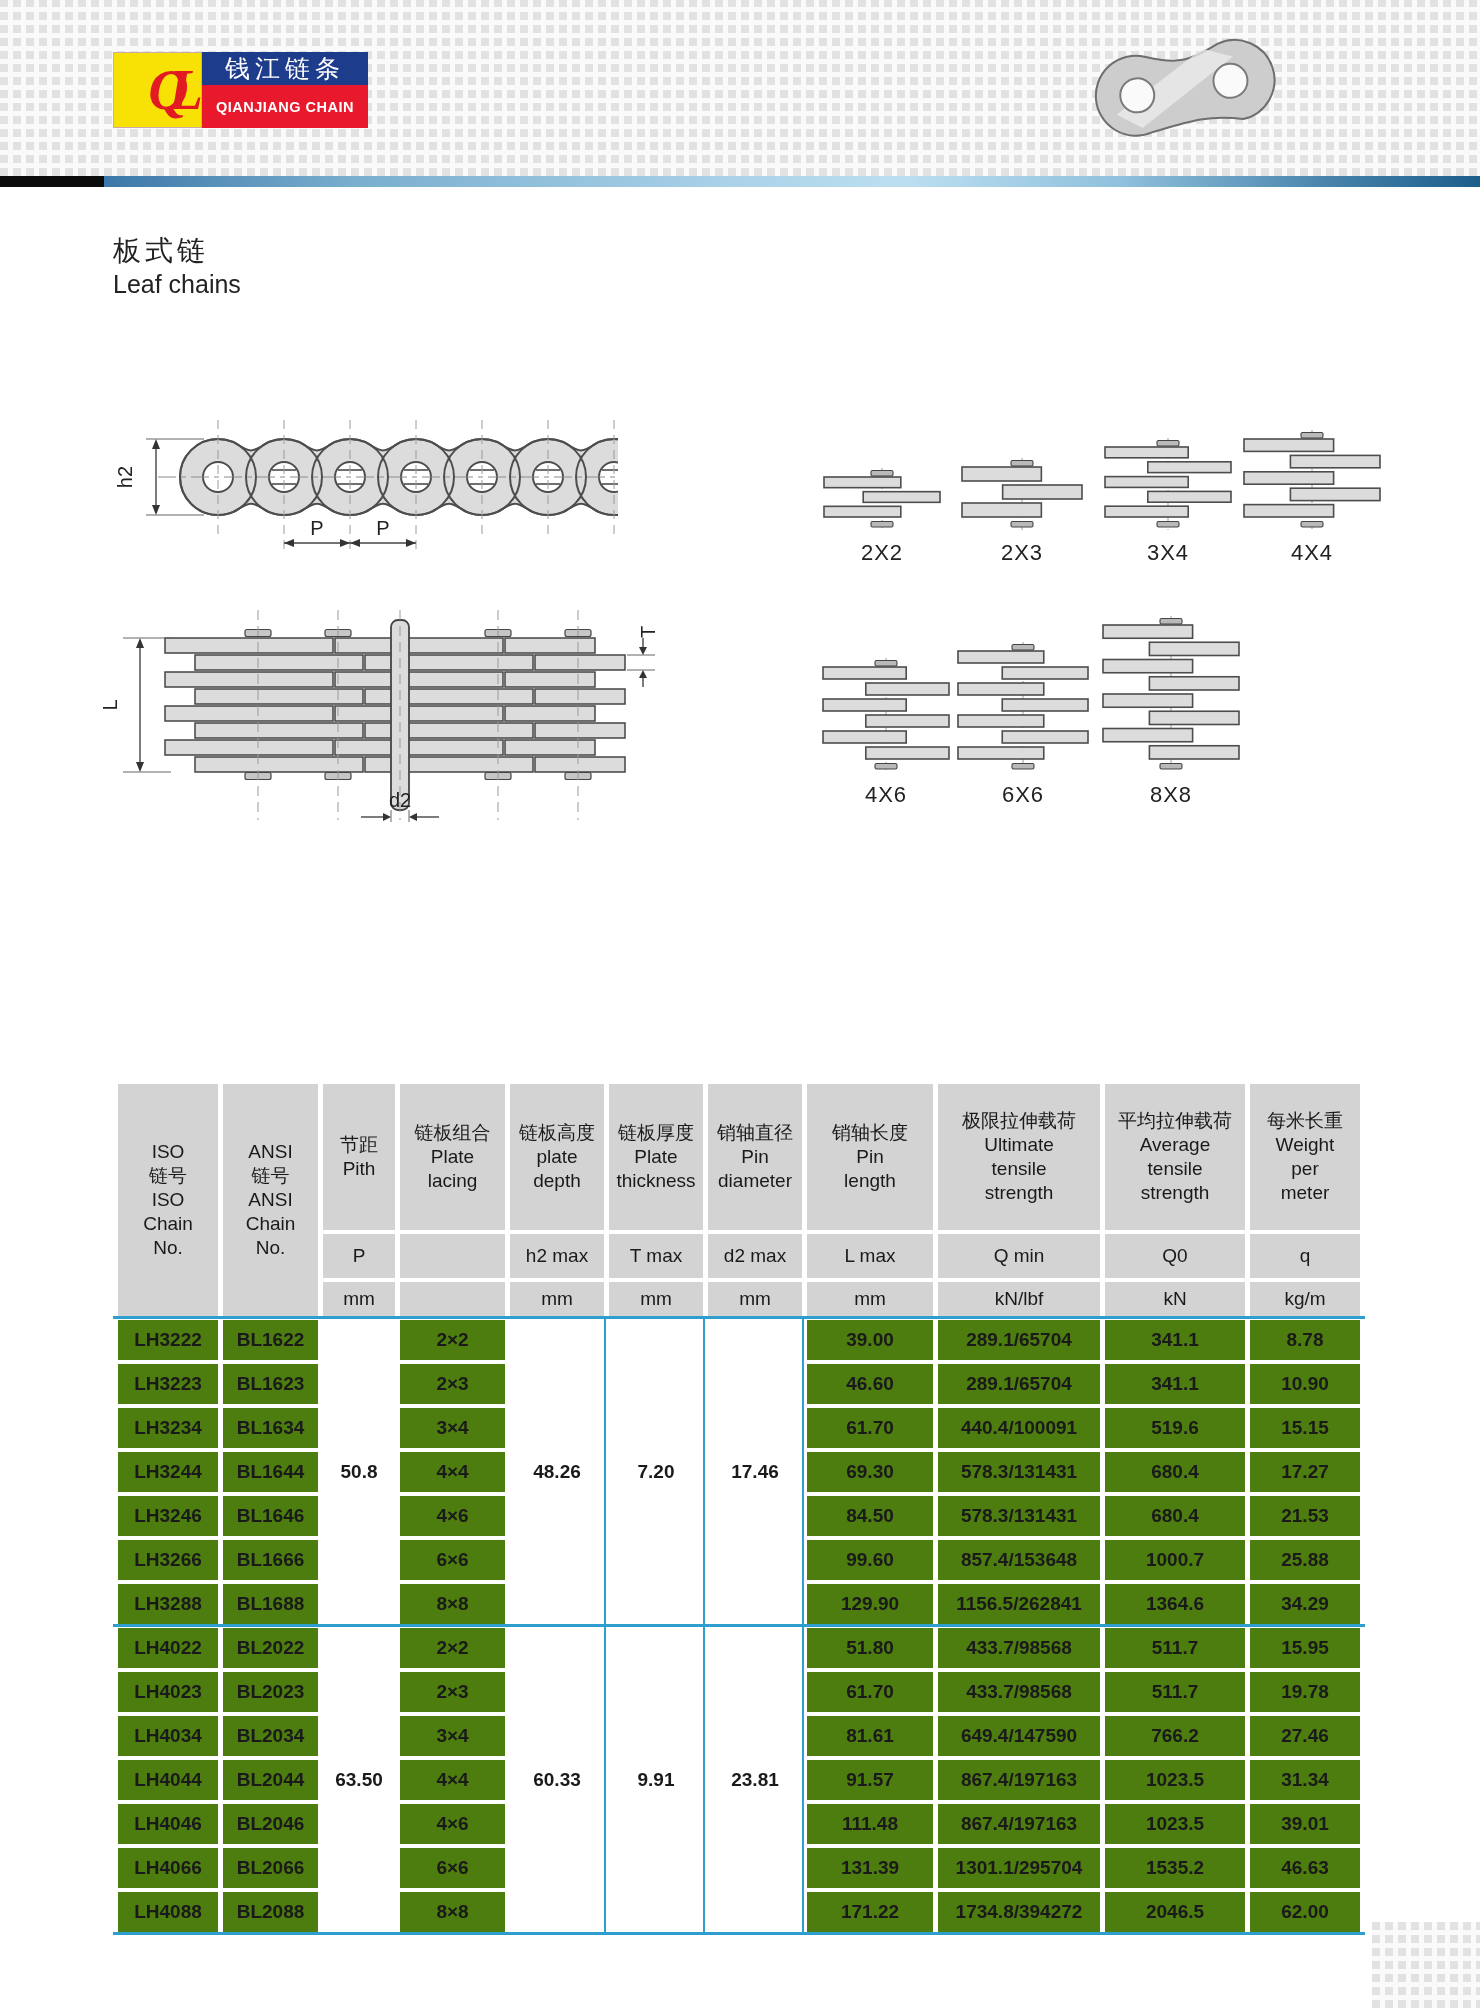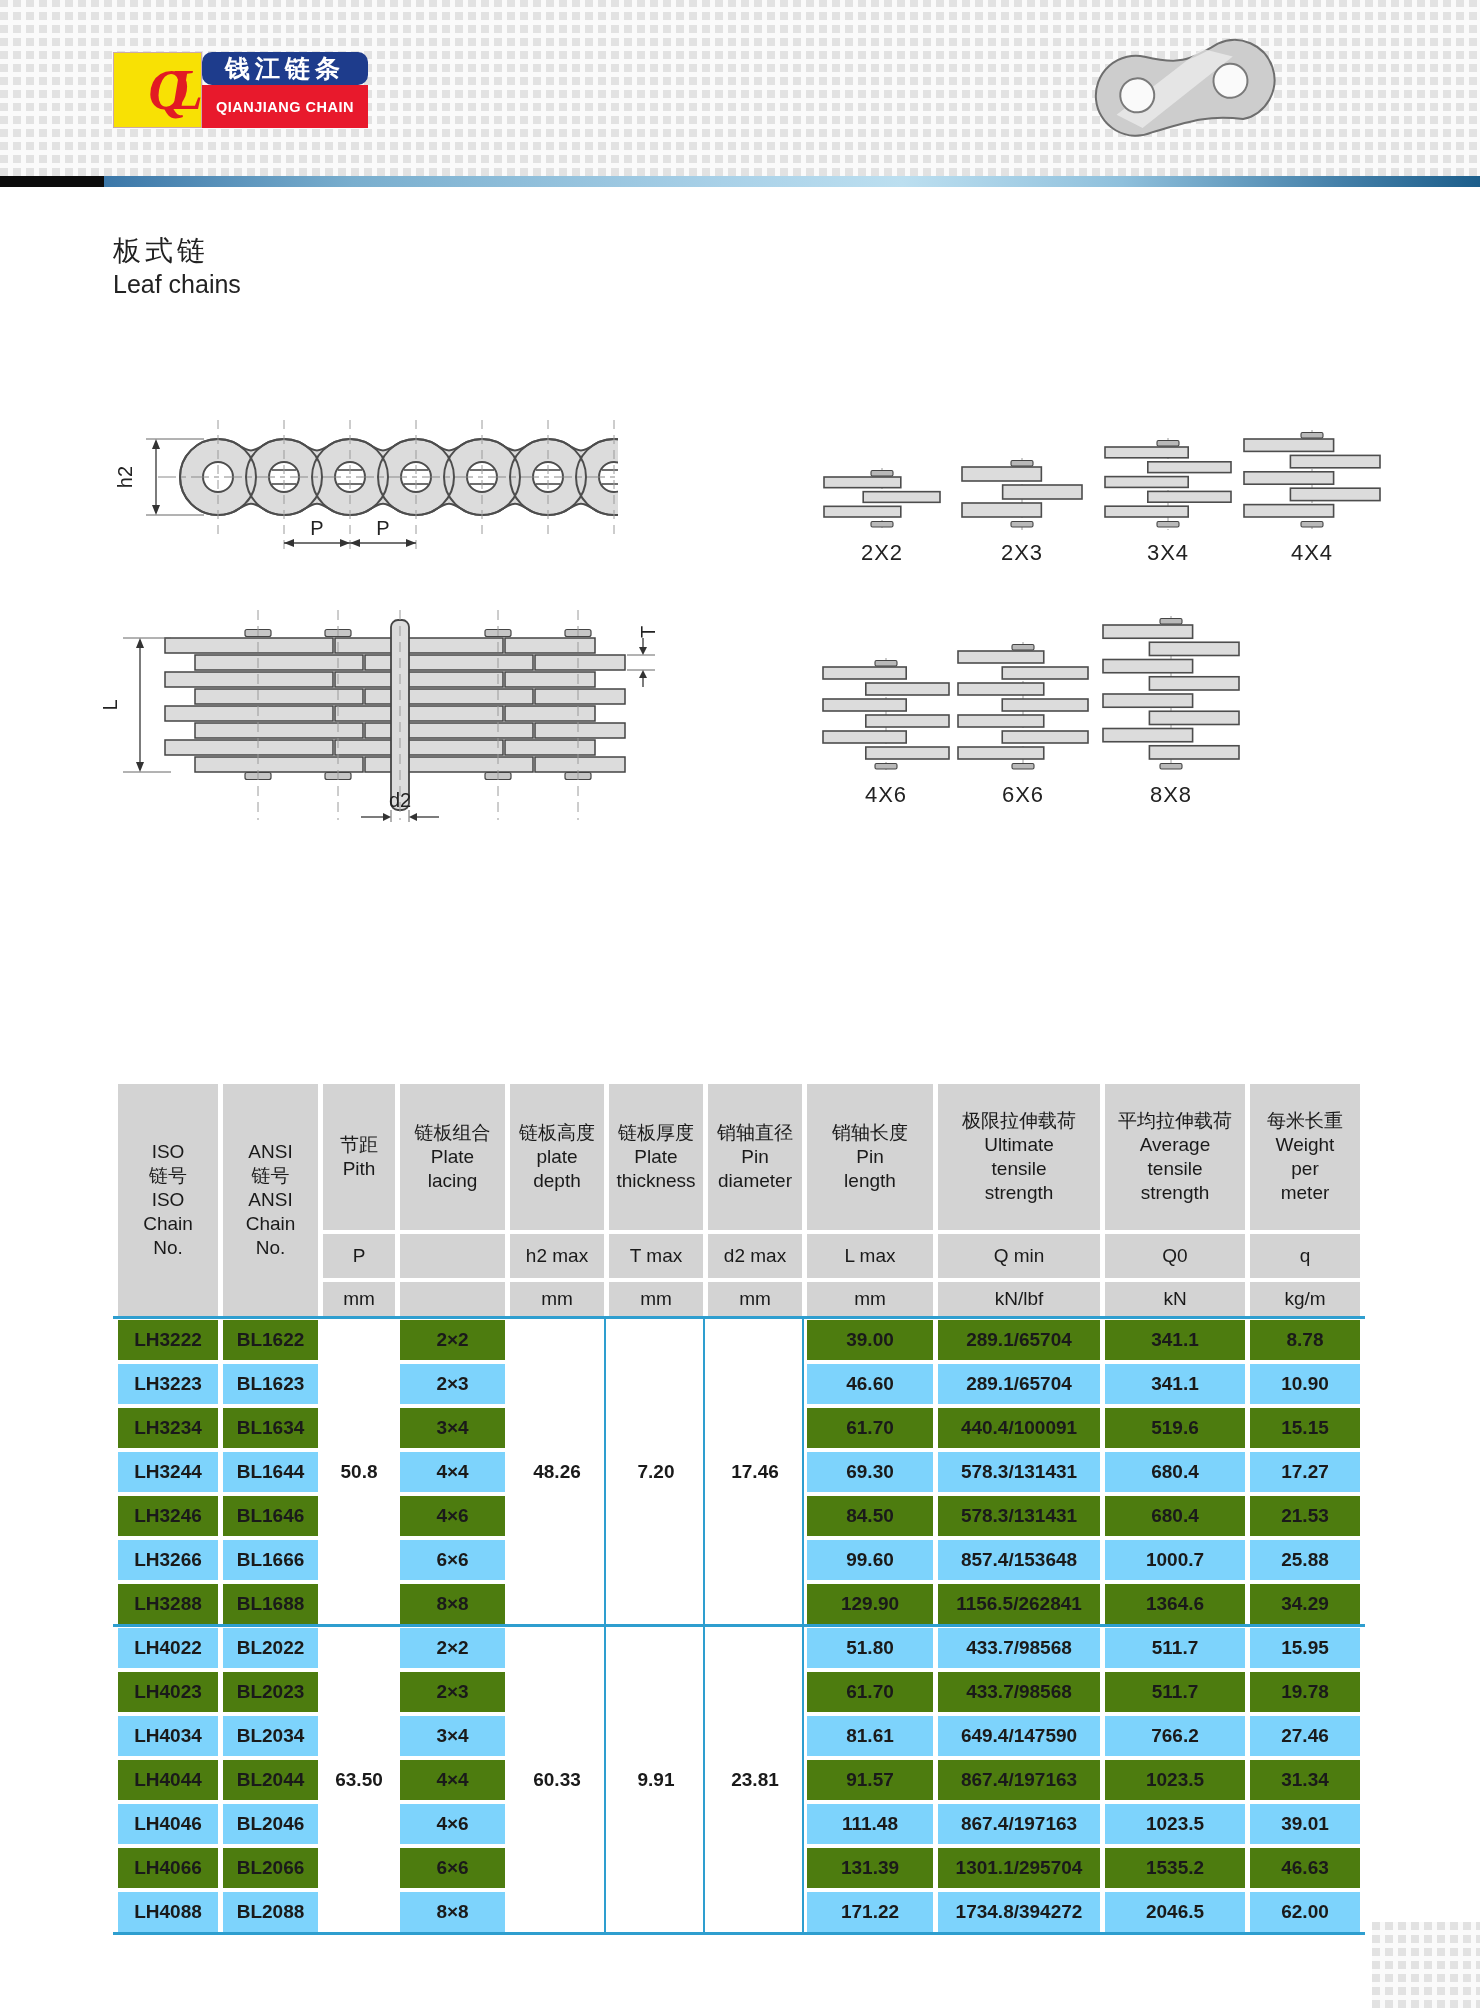--- a/index.html
+++ b/index.html
@@ -17,22 +17,22 @@
   #divider-grad{left:104px;top:176px;width:1376px;height:11px;
     background:linear-gradient(90deg,#3b77a8 0%,#79aece 18%,#a9d1e8 45%,#bcdff0 58%,#8fc0dc 74%,#437fa8 90%,#1c5e8b 100%);}
 
   
   #brand-logo{left:113px;top:52px;width:255px;height:76px;display:flex;}
   #logo-mark{width:89px;height:76px;background:#f8e104;border:1px solid #caa;box-sizing:border-box;
     display:flex;align-items:center;justify-content:flex-end;}
   #logo-monogram{font-family:"Liberation Serif","DejaVu Serif",serif;font-style:italic;font-weight:700;
     font-size:56px;color:#e21b23;letter-spacing:-20px;padding-right:18px;line-height:1;}
   #logo-names{width:166px;height:76px;display:flex;flex-direction:column;}
-  #logo-name-cn{height:38px;background:#1e3c8c;color:#fff;font-size:25px;font-weight:700;
-    letter-spacing:5px;display:flex;align-items:center;justify-content:center;border-radius:10px;}
+  #logo-name-cn{height:38px;background:#1e3c8c;color:#fff;font-size:25px;font-weight:400;
+    letter-spacing:5px;display:flex;align-items:center;justify-content:center;}
   #logo-name-en{height:56px;background:#e8192c;color:#fff;font-size:14.5px;font-weight:700;
     letter-spacing:.5px;display:flex;align-items:center;justify-content:center;}
 
   
   #page-title-cn{left:113px;top:232px;font-size:28px;color:#222;letter-spacing:4px;}
   #page-title-en{left:113px;top:270px;font-size:25px;color:#222;}
 
   
   #side-view-wrap{left:98px;top:412px;}
   #stack-view-wrap{left:95px;top:608px;}
@@ -46,21 +46,21 @@
   
   #spec-table{position:absolute;left:113px;top:1080px;width:1252px;
     border-collapse:separate;border-spacing:5px 4px;table-layout:fixed;}
   #spec-table th{background:#d3d3d3;font-weight:400;font-size:19px;line-height:24px;padding:0;}
   #spec-table .pre{white-space:pre-line;}
   #spec-table td{padding:0;text-align:center;font-size:19px;font-weight:700;height:40px;}
   #spec-table tr.hr1 th{height:146px;}
   #spec-table tr.hr2 th{height:44px;}
   #spec-table tr.hr3 th{height:34px;}
   td.dark{background:#4d7c0f;}
-  td.light{background:#7dd3fc;margin-left:24px;}
+  td.light{background:#4d7c0f;margin-left:24px;}
   td.merged{background:#fff;}
   td.num-r{text-align:right;padding-right:18px;}
   .blue-h{position:absolute;height:3px;background:#2e9ecf;}
   .blue-v{position:absolute;width:2px;background:#2e9ecf;}
 
   #corner-dots{left:1372px;top:1922px;width:108px;height:86px;}
 </style>
 </head>
 <body>
 

